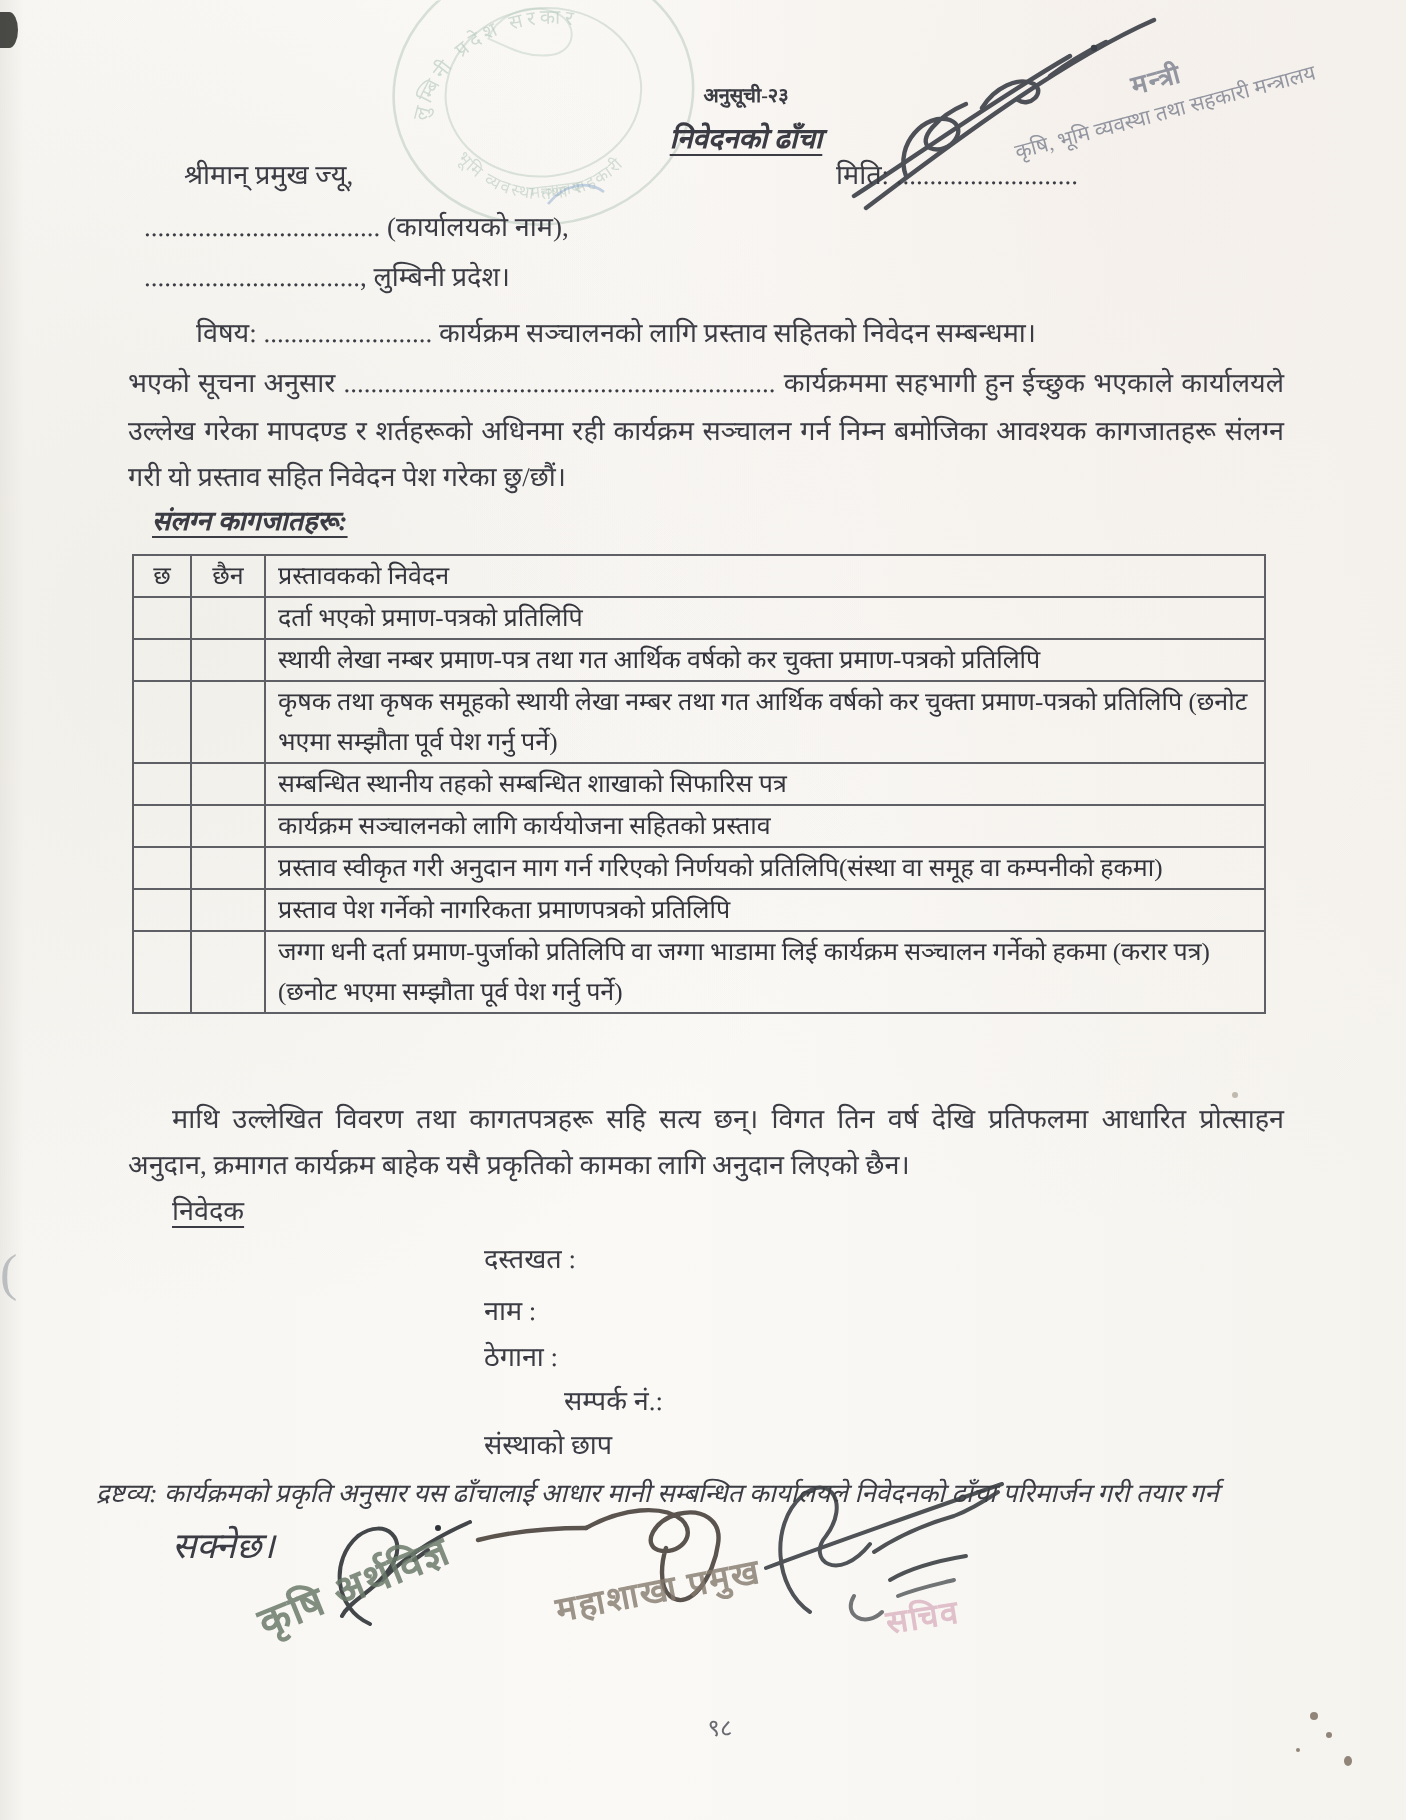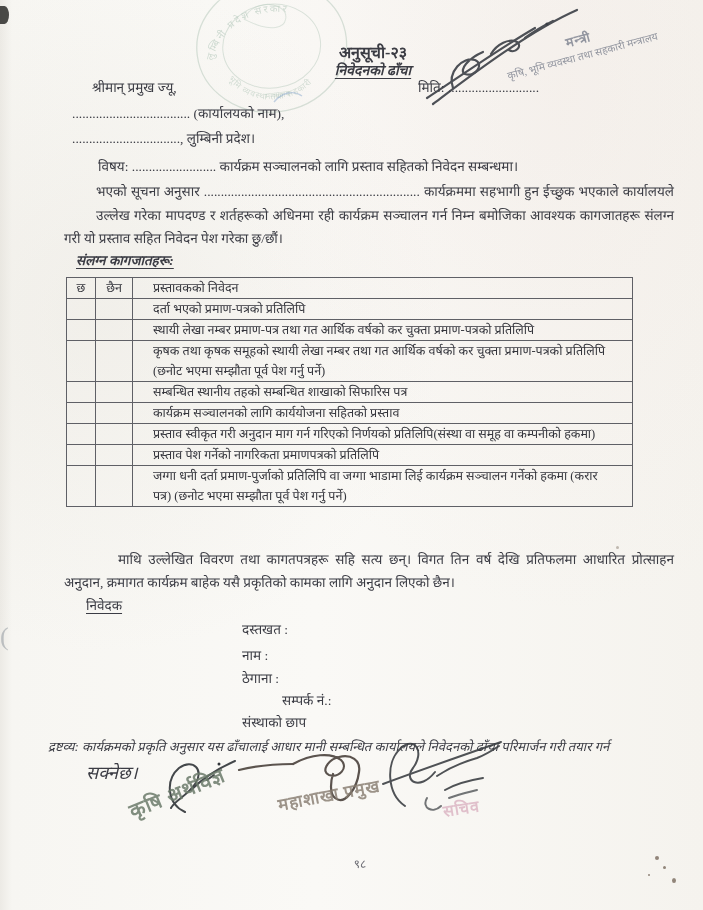--- a/index.html
+++ b/index.html
@@ -10,38 +10,38 @@
     overflow:hidden;
     font-family:"Liberation Serif","DejaVu Serif",serif;
     color:#3b3c44;
     background:
       radial-gradient(ellipse at 80% 10%, rgba(235,215,210,0.18), transparent 45%),
       radial-gradient(ellipse at 15% 35%, rgba(221,216,206,0.25), transparent 40%),
       linear-gradient(90deg,#eceae5 0px,#f7f6f2 12px,#faf9f6 45%,#f5f3ee 100%);
   }
   .abs{position:absolute;}
   .txt{font-size:13.5px;line-height:1.35;white-space:nowrap;}
-  .just{white-space:normal;text-align:justify;text-align-last:justify;margin-left:32px;}
+  .just{white-space:normal;text-align:justify;text-align-last:justify;}
   .bold{font-weight:bold;}
   .und{text-decoration:underline;text-underline-offset:3px;}
   .italic{font-style:italic;}
 
   
-  .schedule{left:318px;top:42px;width:110px;text-align:center;font-weight:bold;font-size:16px;}
+  .schedule{left:318px;top:42px;width:110px;text-align:center;font-weight:bold;font-size:10px;}
   .form-title{left:308px;top:62px;width:130px;text-align:center;font-weight:bold;font-size:14px;text-decoration:underline;text-underline-offset:3px;font-style:italic;}
   .minister-stamp{left:452px;top:30px;width:256px;transform:rotate(-15deg);transform-origin:50% 50%;
      color:#8b8f9a;text-align:center;opacity:.92;}
   .minister-stamp .l1{font-size:13px;letter-spacing:1px;}
   .minister-stamp .l2{font-size:10.5px;margin-top:1px;}
   .date-line{left:418px;top:79px;}
 
   
   .doc-table{position:absolute;left:66px;top:277px;width:567px;border-collapse:collapse;table-layout:fixed;
      font-size:12.5px;color:#34353c;}
-  .doc-table td{border:1px solid #5f6066;padding:0 20px;line-height:20px;vertical-align:top;}
+  .doc-table td{border:1px solid #5f6066;padding:0 6px;line-height:20px;vertical-align:top;}
   .doc-table td.c{text-align:center;padding:0 2px;}
   .col-yes{width:29px;}
   .col-no{width:37px;}
 
   
   .ink-stamp{font-weight:bold;letter-spacing:1px;white-space:nowrap;}
   .pagenum{left:330px;top:855px;width:60px;text-align:center;font-size:12px;color:#6a6a72;}
 
   svg.sig path{fill:none;stroke-linecap:round;stroke-linejoin:round;}
 

